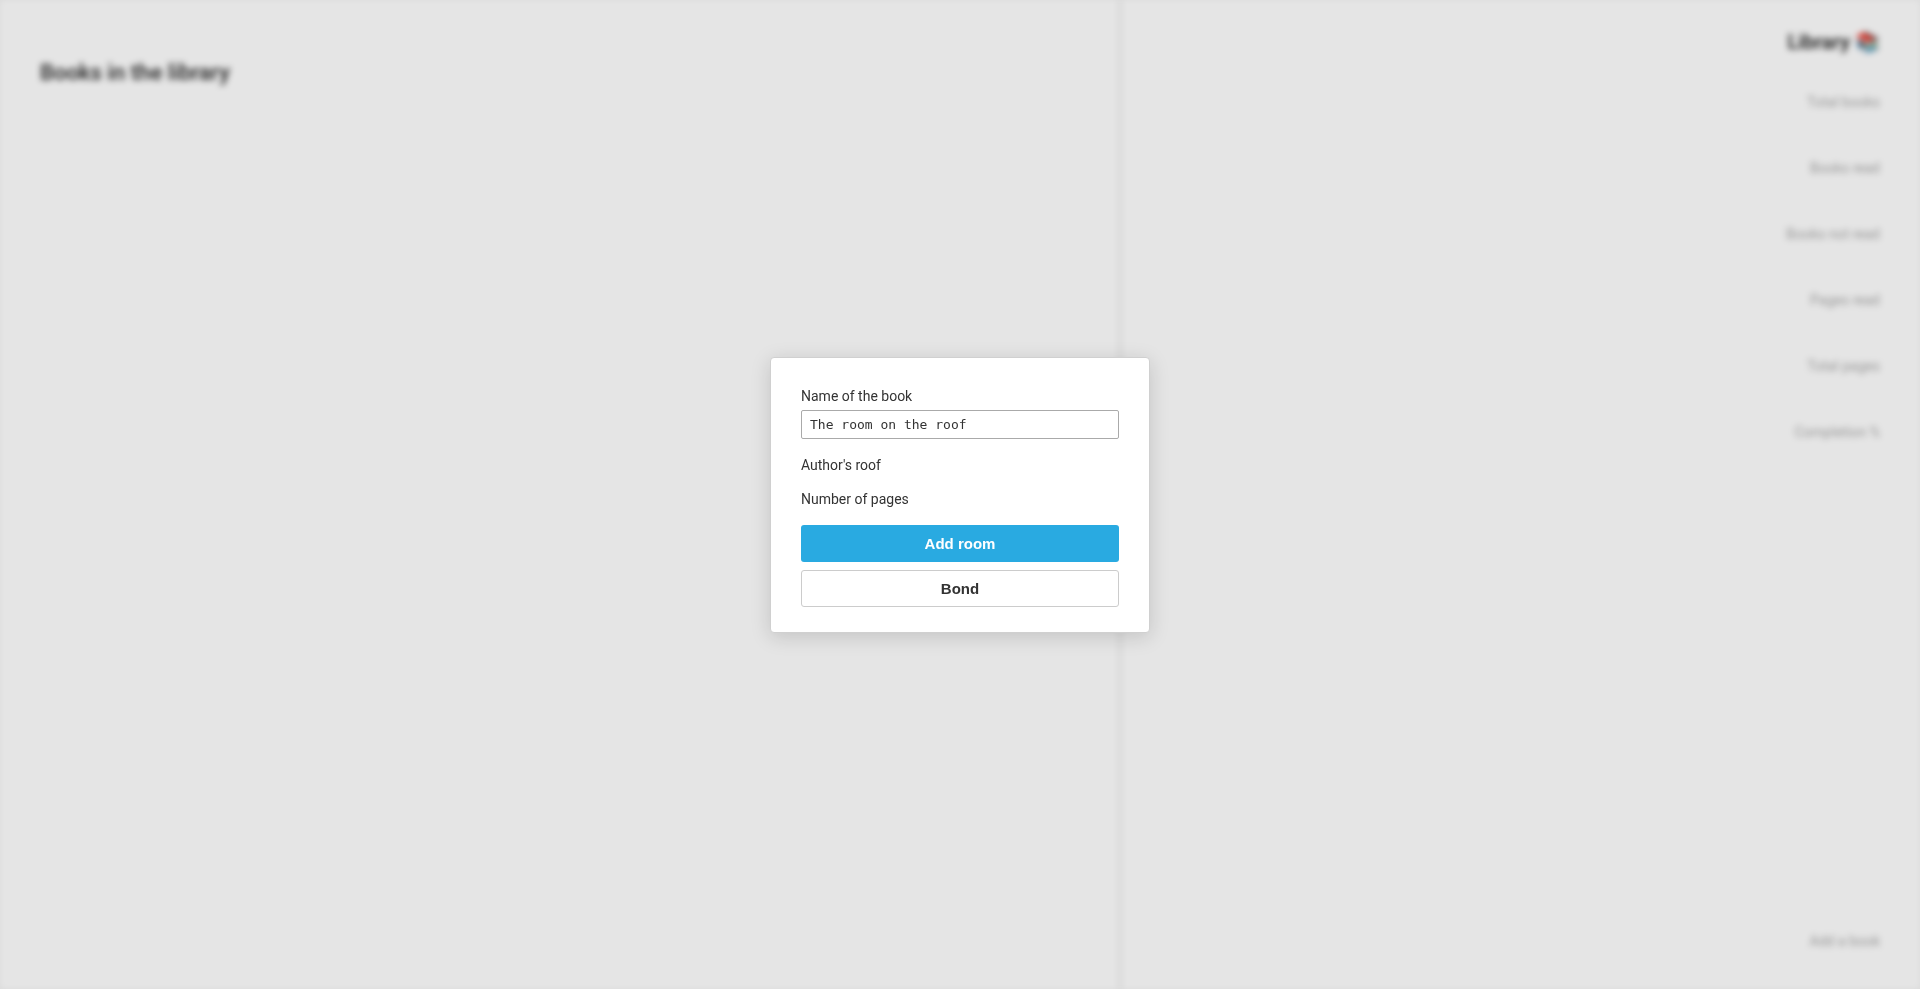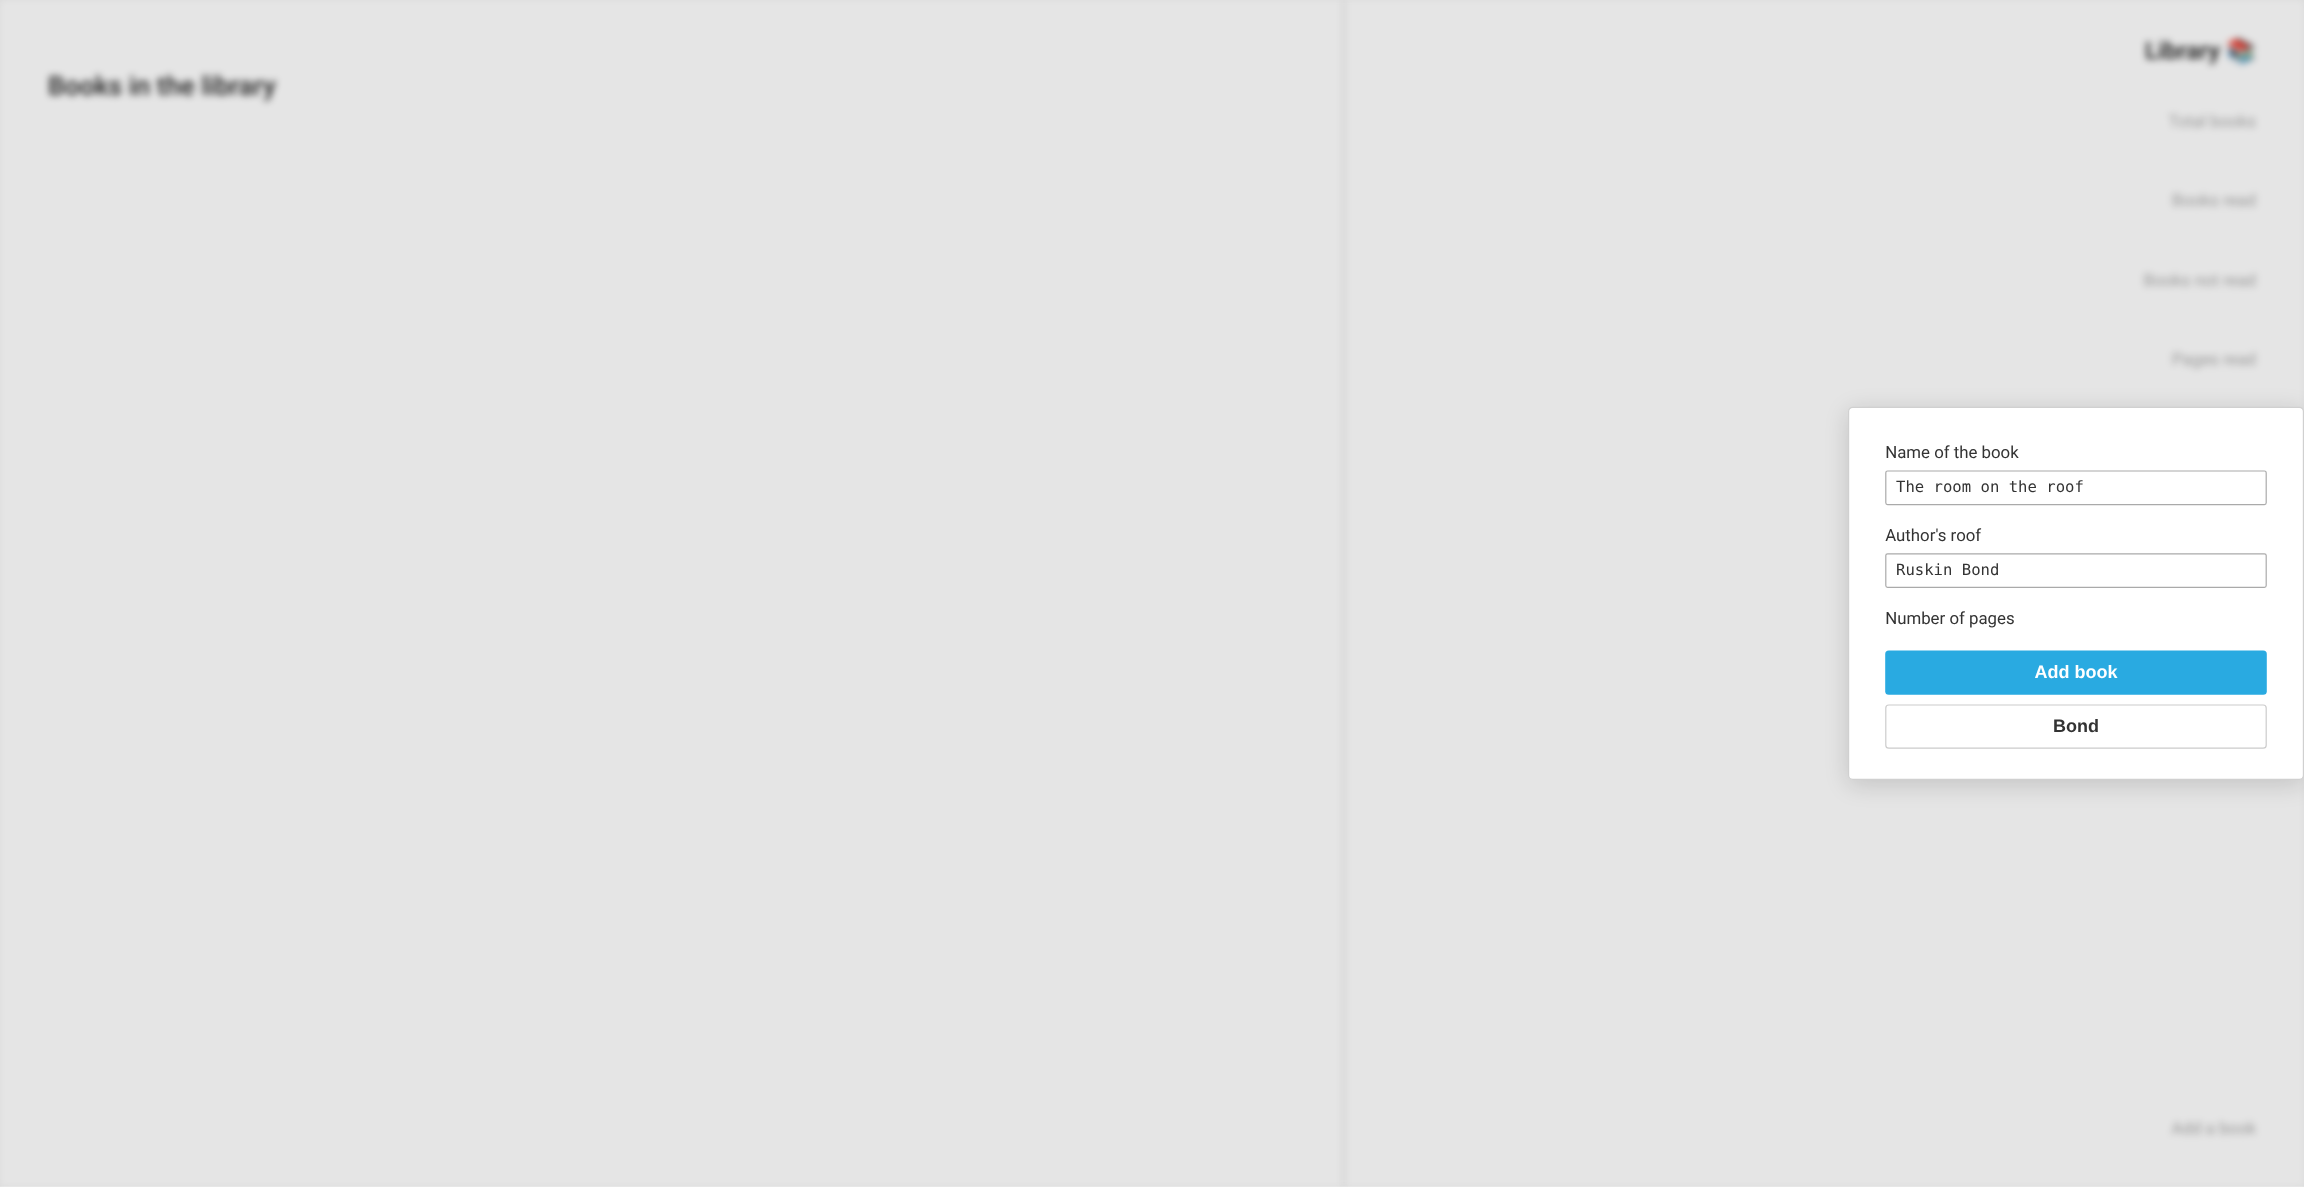--- a/index.html
+++ b/index.html
@@ -88,21 +88,21 @@
     
     .modal-overlay {
       position: absolute;
       top: 0;
       left: 0;
       width: 1920px;
       height: 989px;
       background: rgba(0,0,0,0.1);
       display: flex;
       align-items: center;
-      justify-content: flex-end;
+      justify-content: center;
       z-index: 10;
     }
 
     .modal {
       background: #ffffff;
       border: 1px solid #d0d0d0;
       border-radius: 4px;
       box-shadow: 0 4px 20px rgba(0,0,0,0.15);
       padding: 30px 30px 25px 30px;
       width: 380px;
@@ -218,25 +218,24 @@
 <div class="modal-overlay">
   <div class="modal">
 
     <div class="form-group">
       <label class="form-label">Name of the book</label>
       <input type="text" class="form-input" value="The room on the roof" style="">
     </div>
 
     <div class="form-group">
       <label class="form-label">Author's roof</label>
-      <input type="text" class="form-input" value="Ruskin Bond" style="">
     </div>
 
     <div class="form-group">
       <label class="form-label">Number of pages</label>
     </div>
 
 
-    <button class="add-book-btn">Add book</button>
+    <button class="add-book-btn">Add room</button>
     <button class="close-btn">Bond</button>
 
   </div>
 </div>
 
 </body></html>

